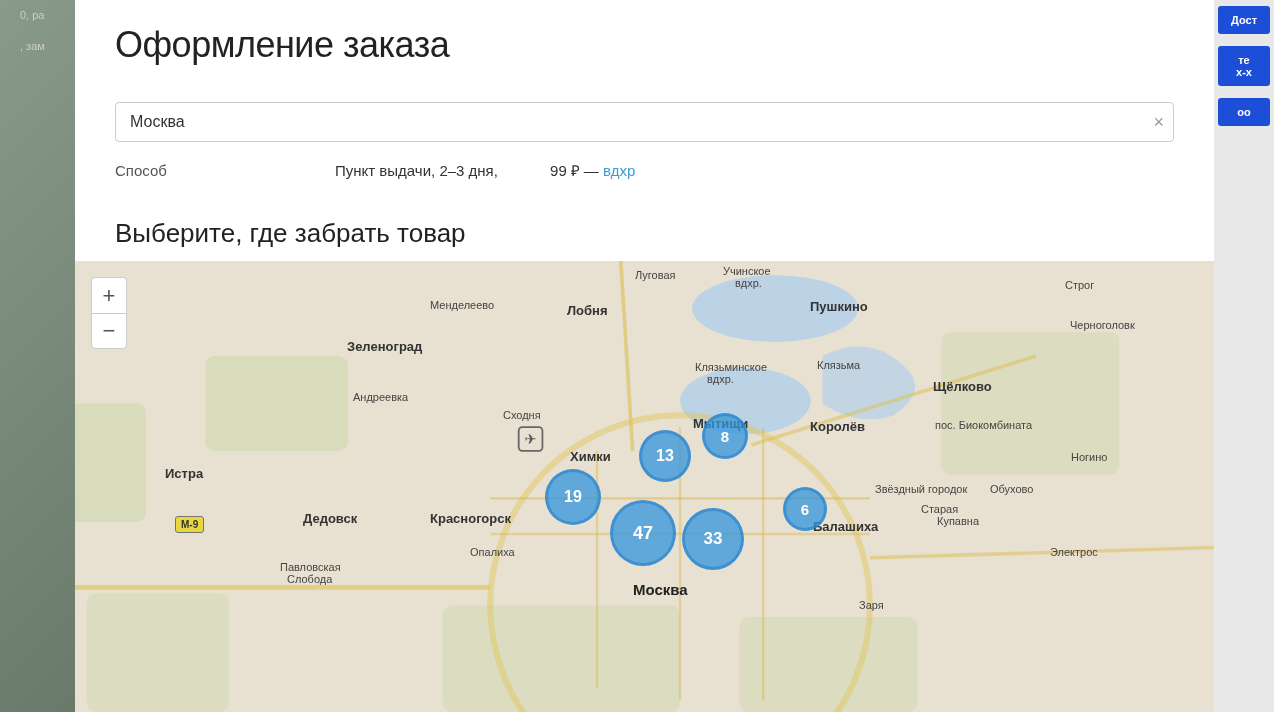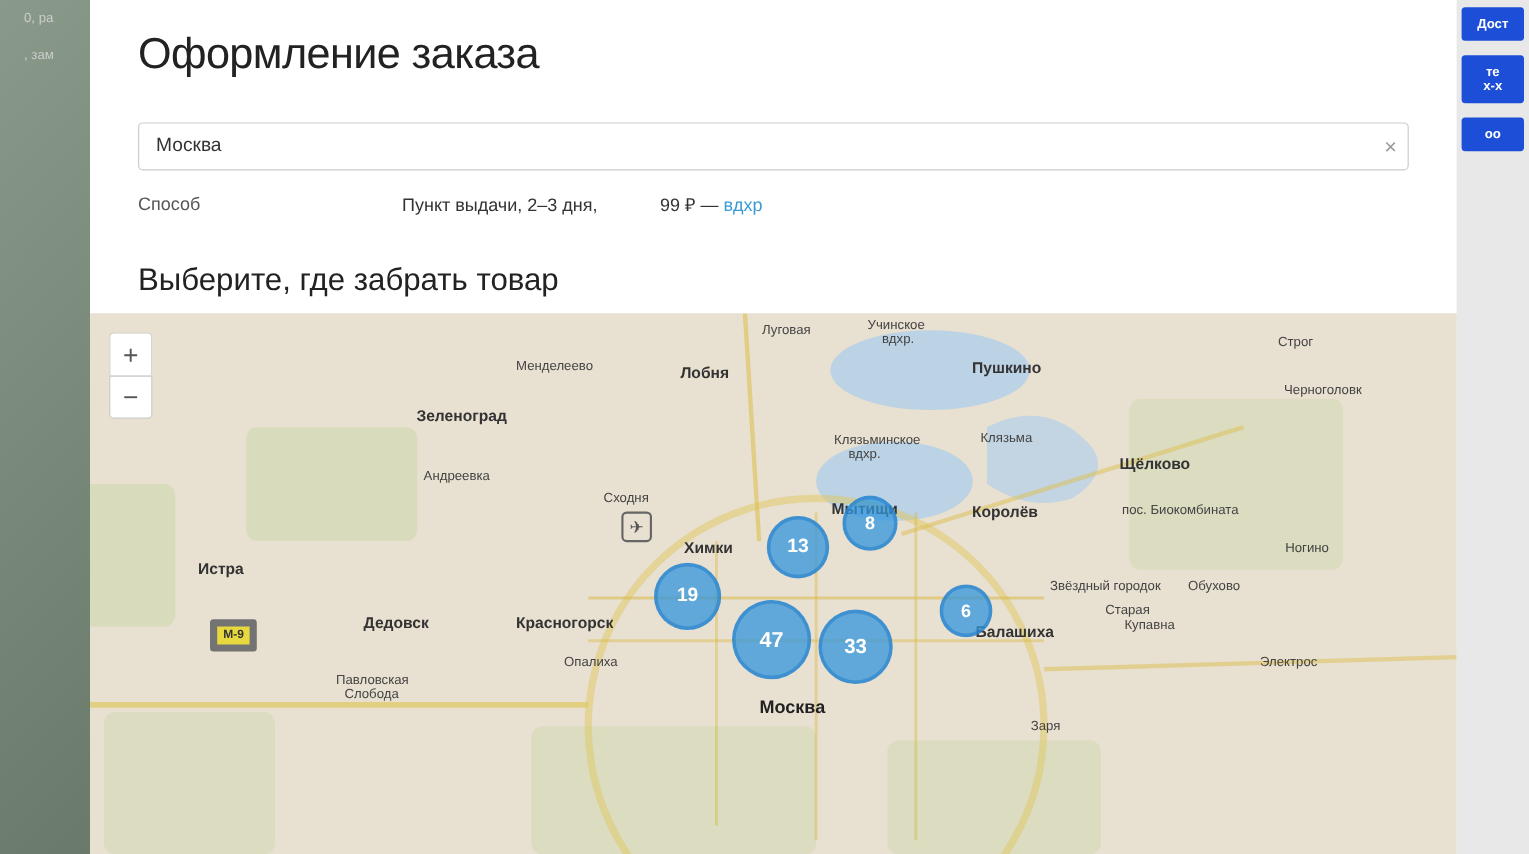--- a/index.html
+++ b/index.html
@@ -360,21 +360,21 @@
       <div class="map-label" style="left:995px;top:58px;">Черноголовк</div>
       <div class="map-label" style="left:990px;top:18px;">Строг</div>
       <div class="map-label" style="left:975px;top:285px;">Электрос</div>
       <div class="map-label" style="left:996px;top:190px;">Ногино</div>
       <div class="map-label" style="left:395px;top:285px;">Опалиха</div>
       <div class="map-label" style="left:205px;top:300px;">Павловская</div>
       <div class="map-label" style="left:212px;top:312px;">Слобода</div>
       <div class="map-label large-city" style="left:558px;top:320px;">Москва</div>
       <div class="map-label" style="left:784px;top:338px;">Заря</div>
 
-      <div style="position:absolute;left:100px;top:255px;background:#e8d840;color:#333;font-size:10px;font-weight:bold;padding:2px 5px;border-radius:3px;border:6px solid #737373;">М-9</div>
+      <div style="position:absolute;left:100px;top:255px;background:#e8d840;color:#333;font-size:10px;font-weight:bold;padding:2px 5px;border-radius:3px;border:1px solid #737373;">М-9</div>
 
       <div class="map-controls">
         <button class="map-btn">+</button>
         <button class="map-btn">−</button>
       </div>
 
       <div class="cluster" style="left:590px;top:195px;width:52px;height:52px;font-size:16px;">13</div>
       <div class="cluster" style="left:650px;top:175px;width:46px;height:46px;font-size:15px;">8</div>
       <div class="cluster" style="left:498px;top:236px;width:56px;height:56px;font-size:16px;">19</div>
       <div class="cluster" style="left:568px;top:272px;width:66px;height:66px;font-size:18px;">47</div>

